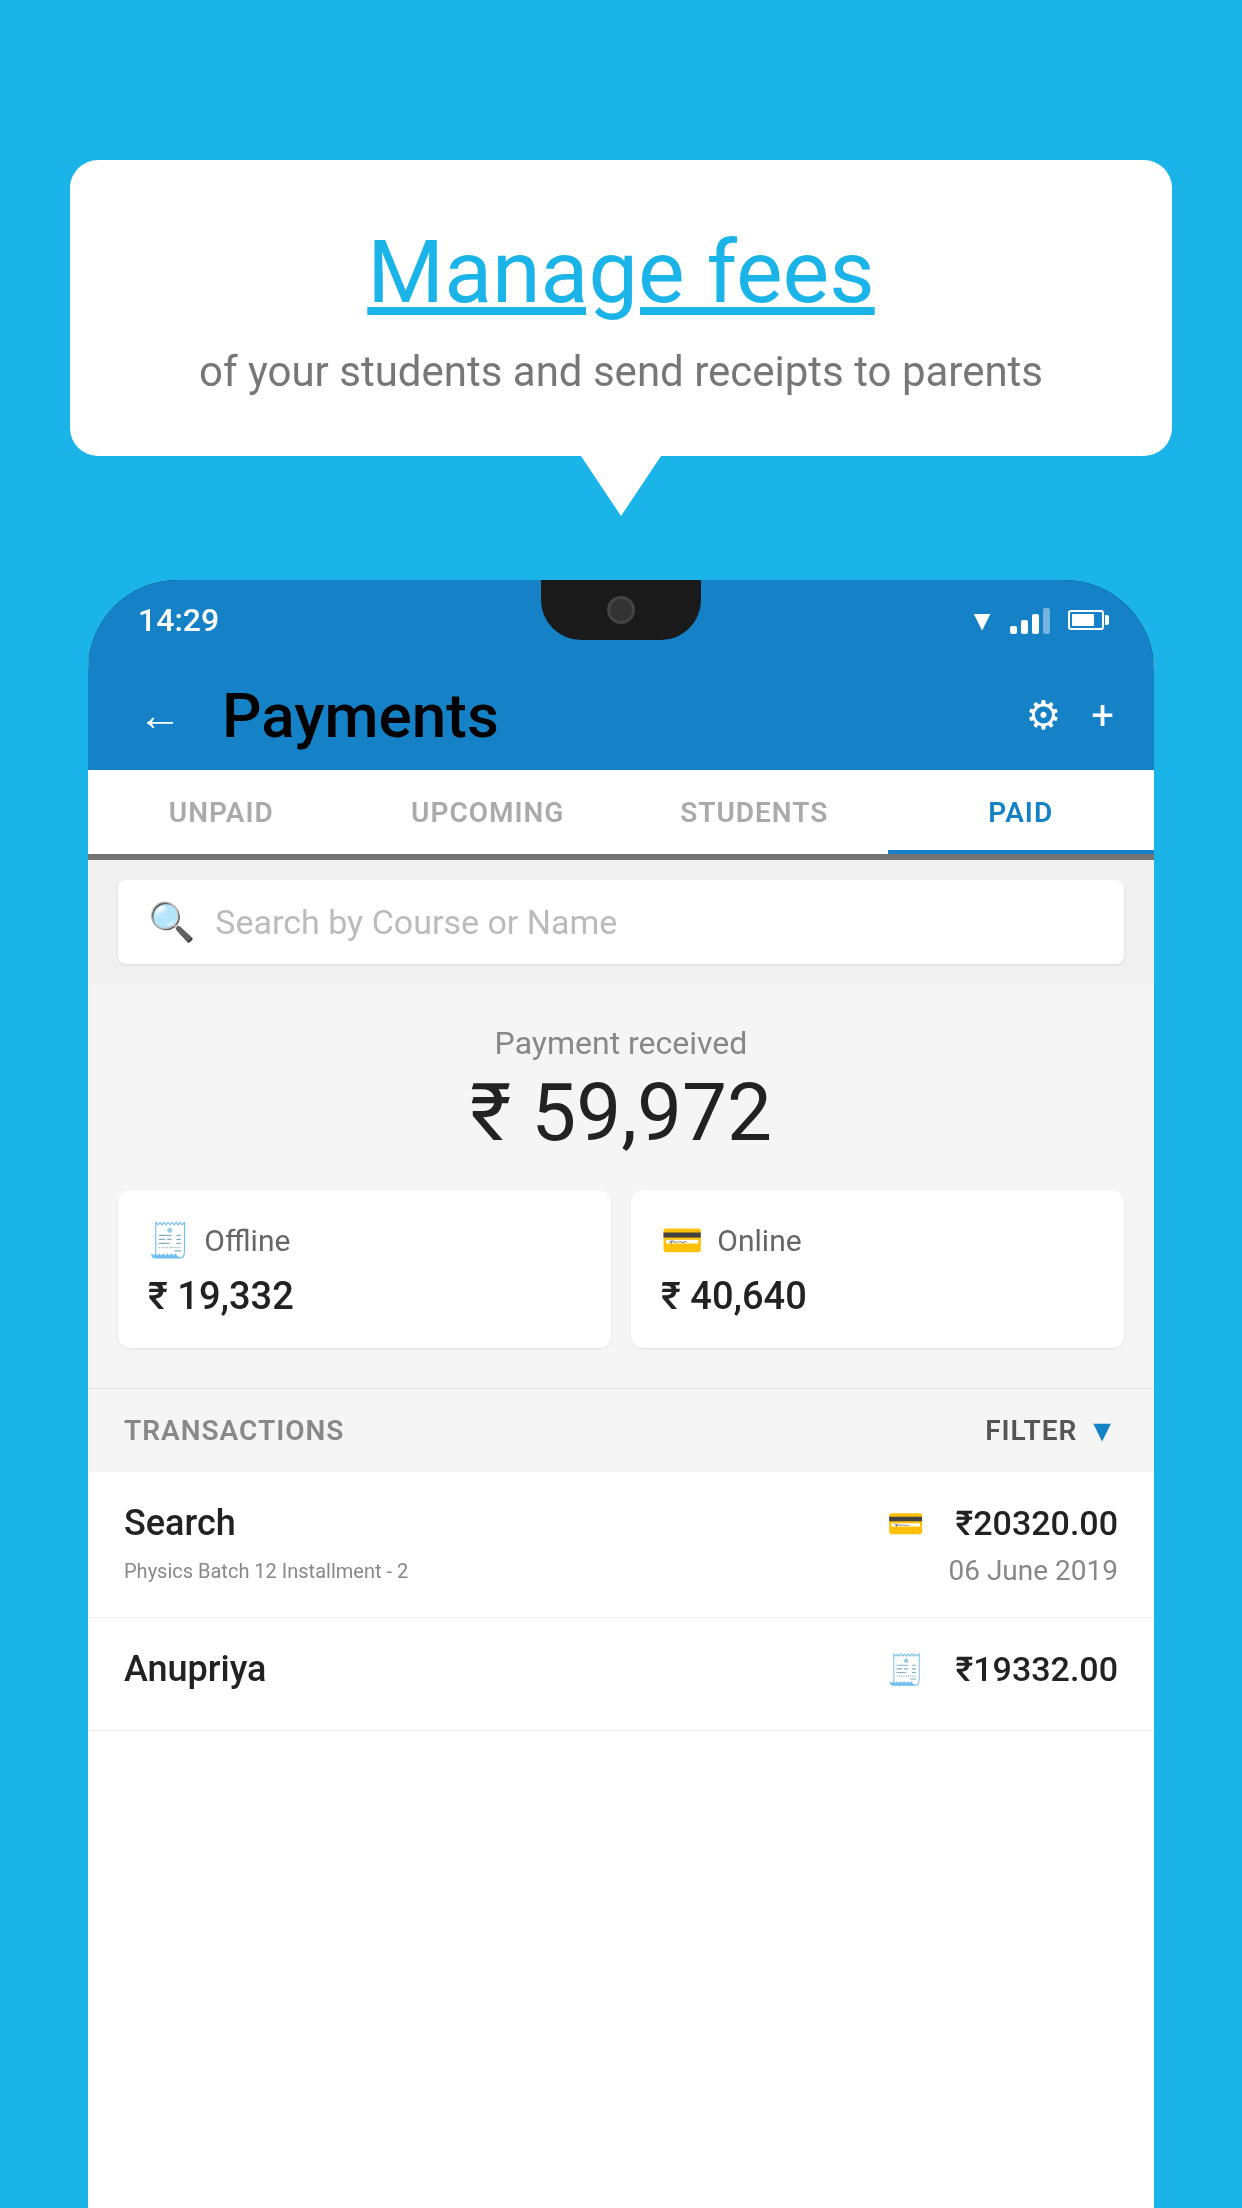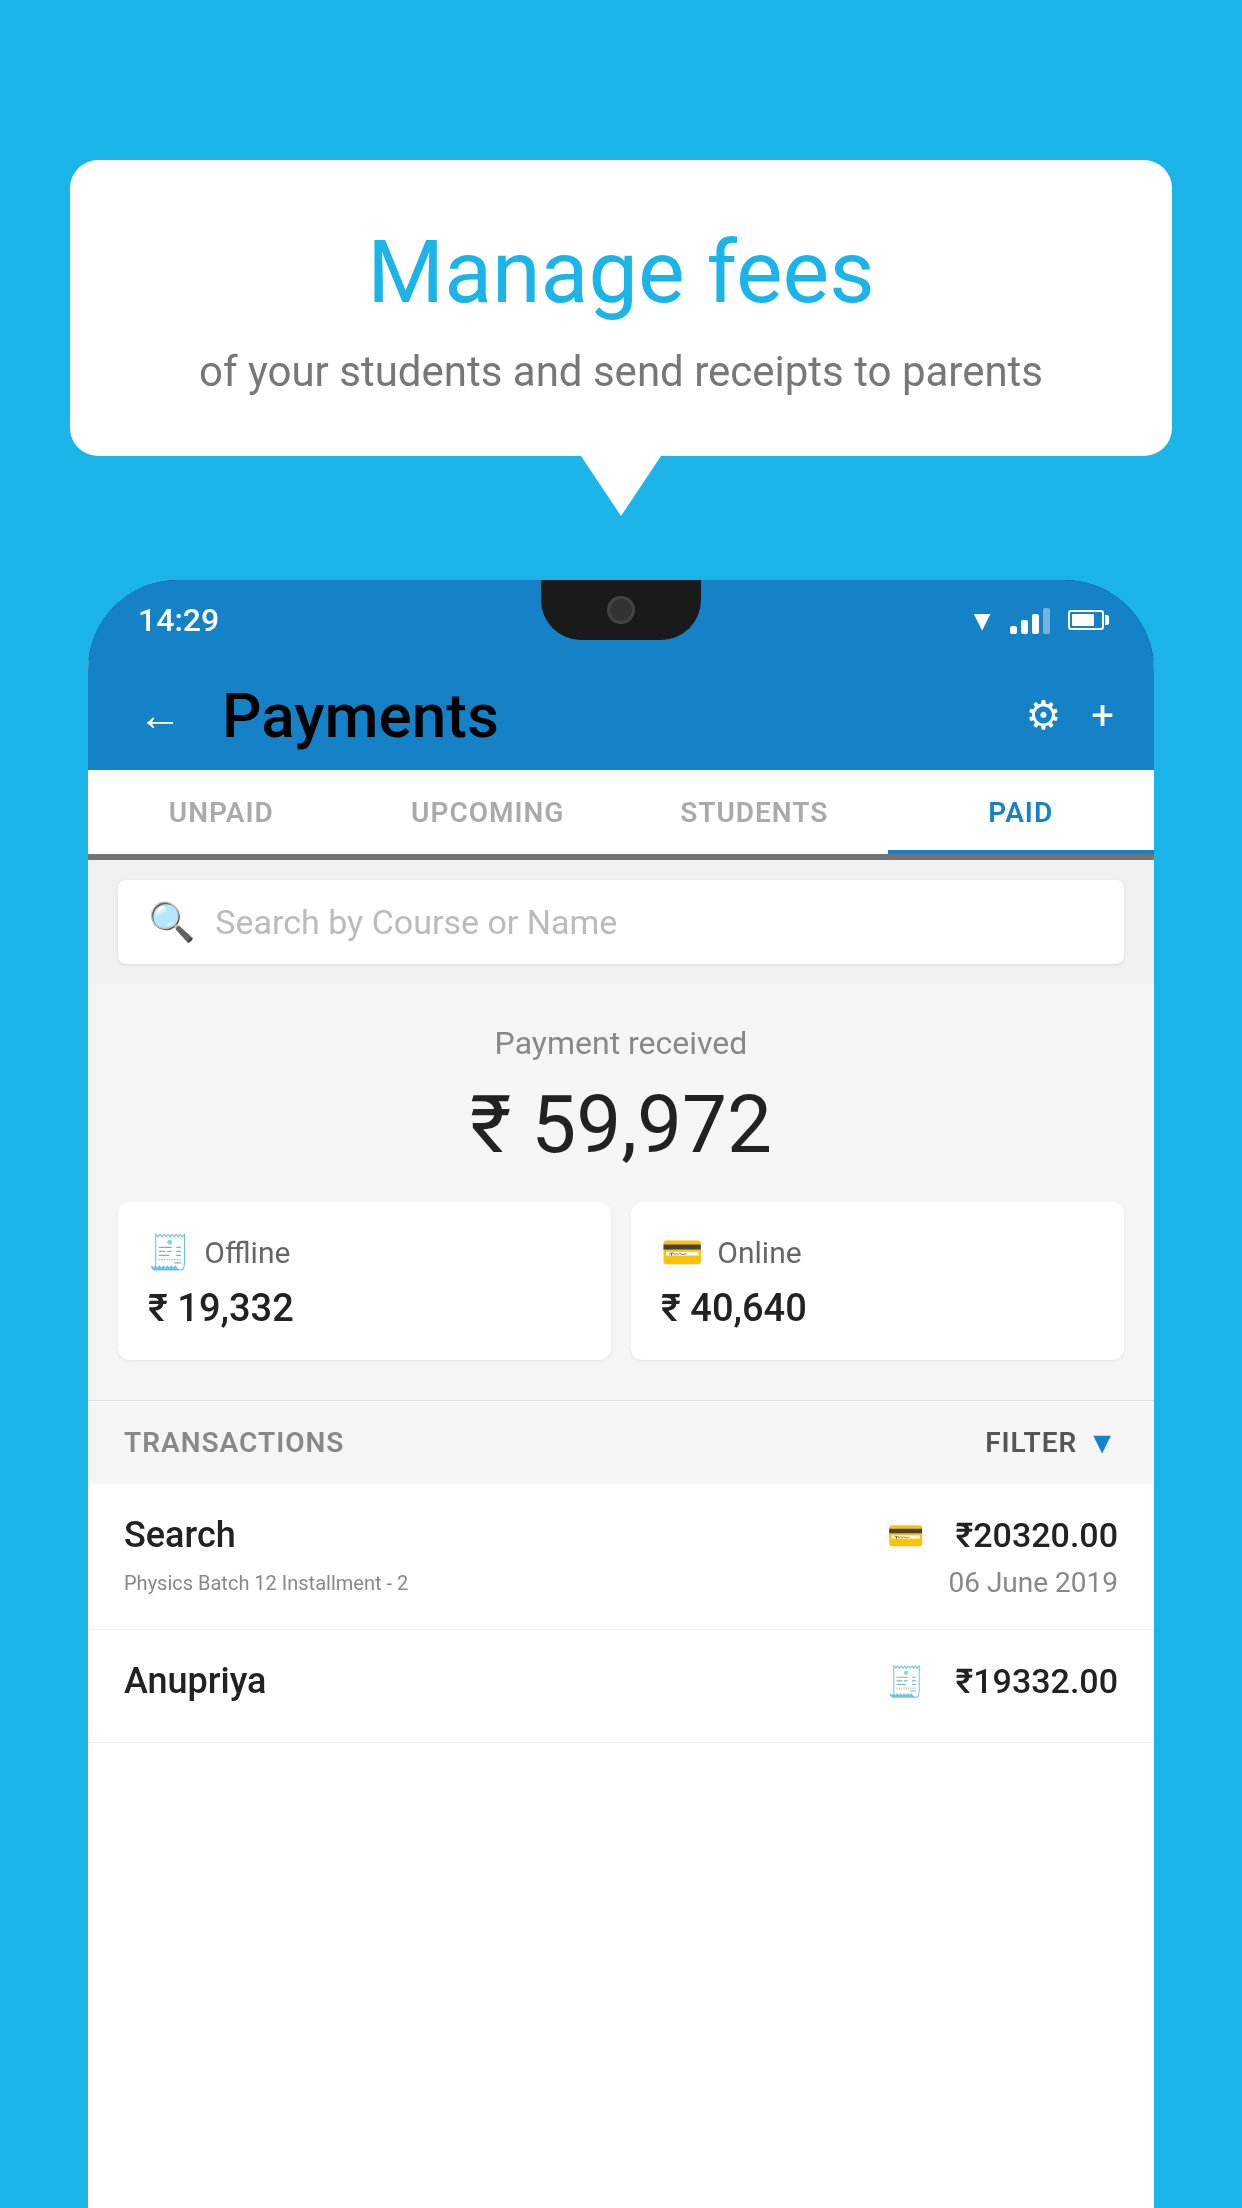--- a/index.html
+++ b/index.html
@@ -30,20 +30,21 @@
       padding: 60px 70px;
       width: 100%;
       text-align: center;
     }
 
     .speech-bubble-title {
       font-size: 88px;
       color: #1ab4e8;
       font-weight: 400;
       margin-bottom: 24px;
+      text-decoration: underline;
     }
 
     .speech-bubble-subtitle {
       font-size: 42px;
       color: #777;
       font-weight: 400;
     }
 
     .speech-bubble-arrow {
       width: 0;
@@ -271,21 +272,21 @@
     
     .payment-summary {
       background: #f5f5f5;
       padding: 40px 30px;
       text-align: center;
     }
 
     .payment-received-label {
       color: #888;
       font-size: 32px;
-      margin-bottom: 16px;
+      margin-bottom: 4px;
     }
 
     .payment-amount {
       color: #222;
       font-size: 80px;
       font-weight: 400;
       margin-bottom: 30px;
     }
 
     .payment-cards {

